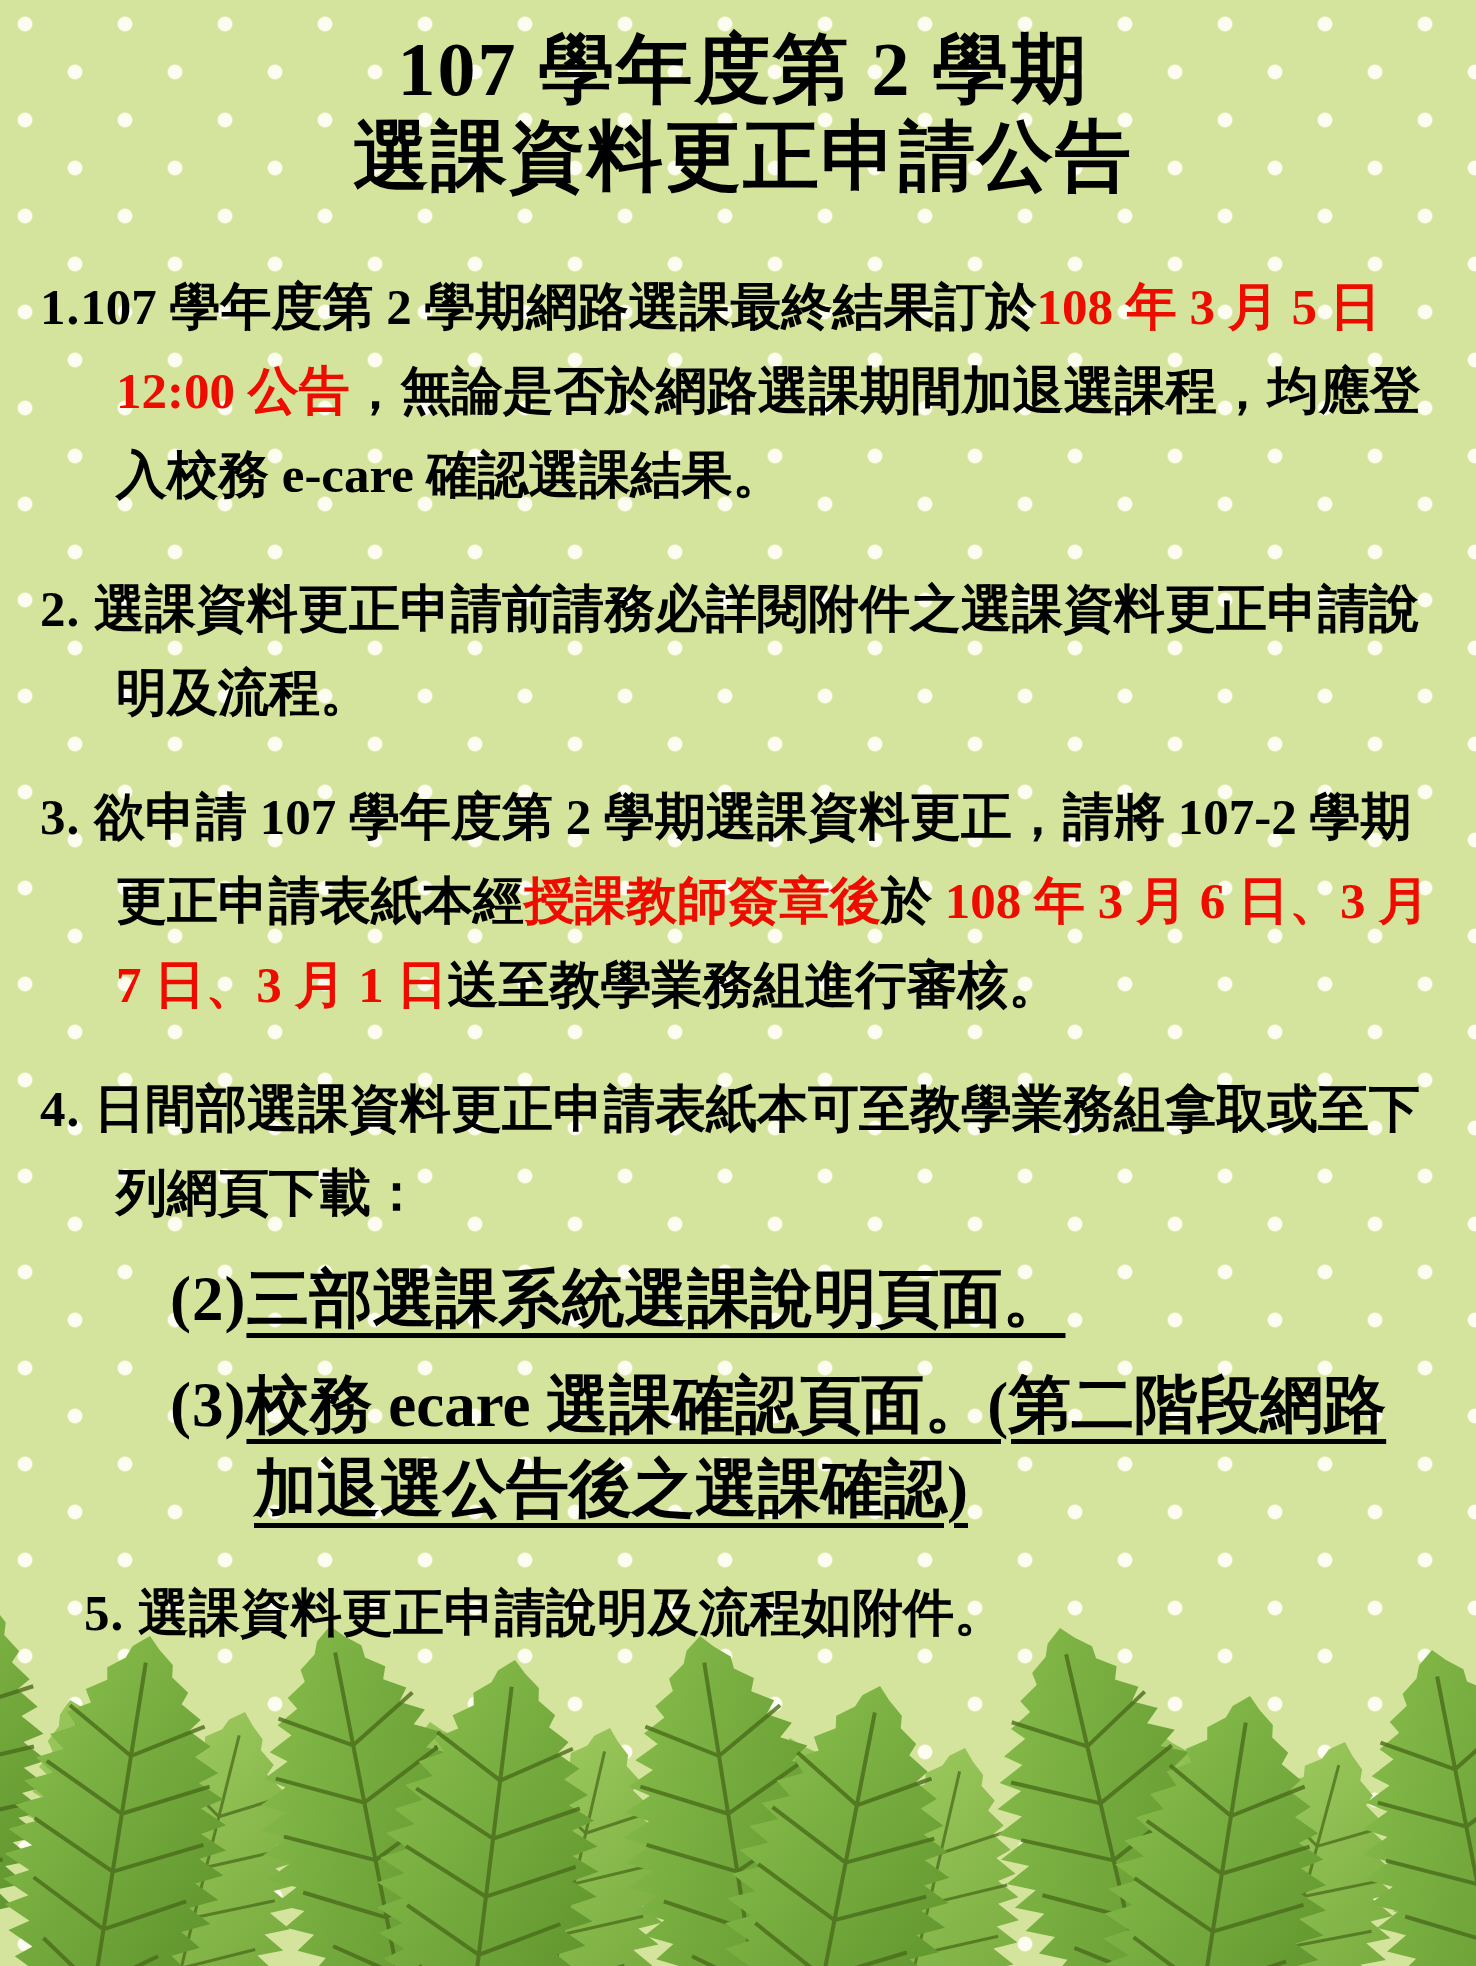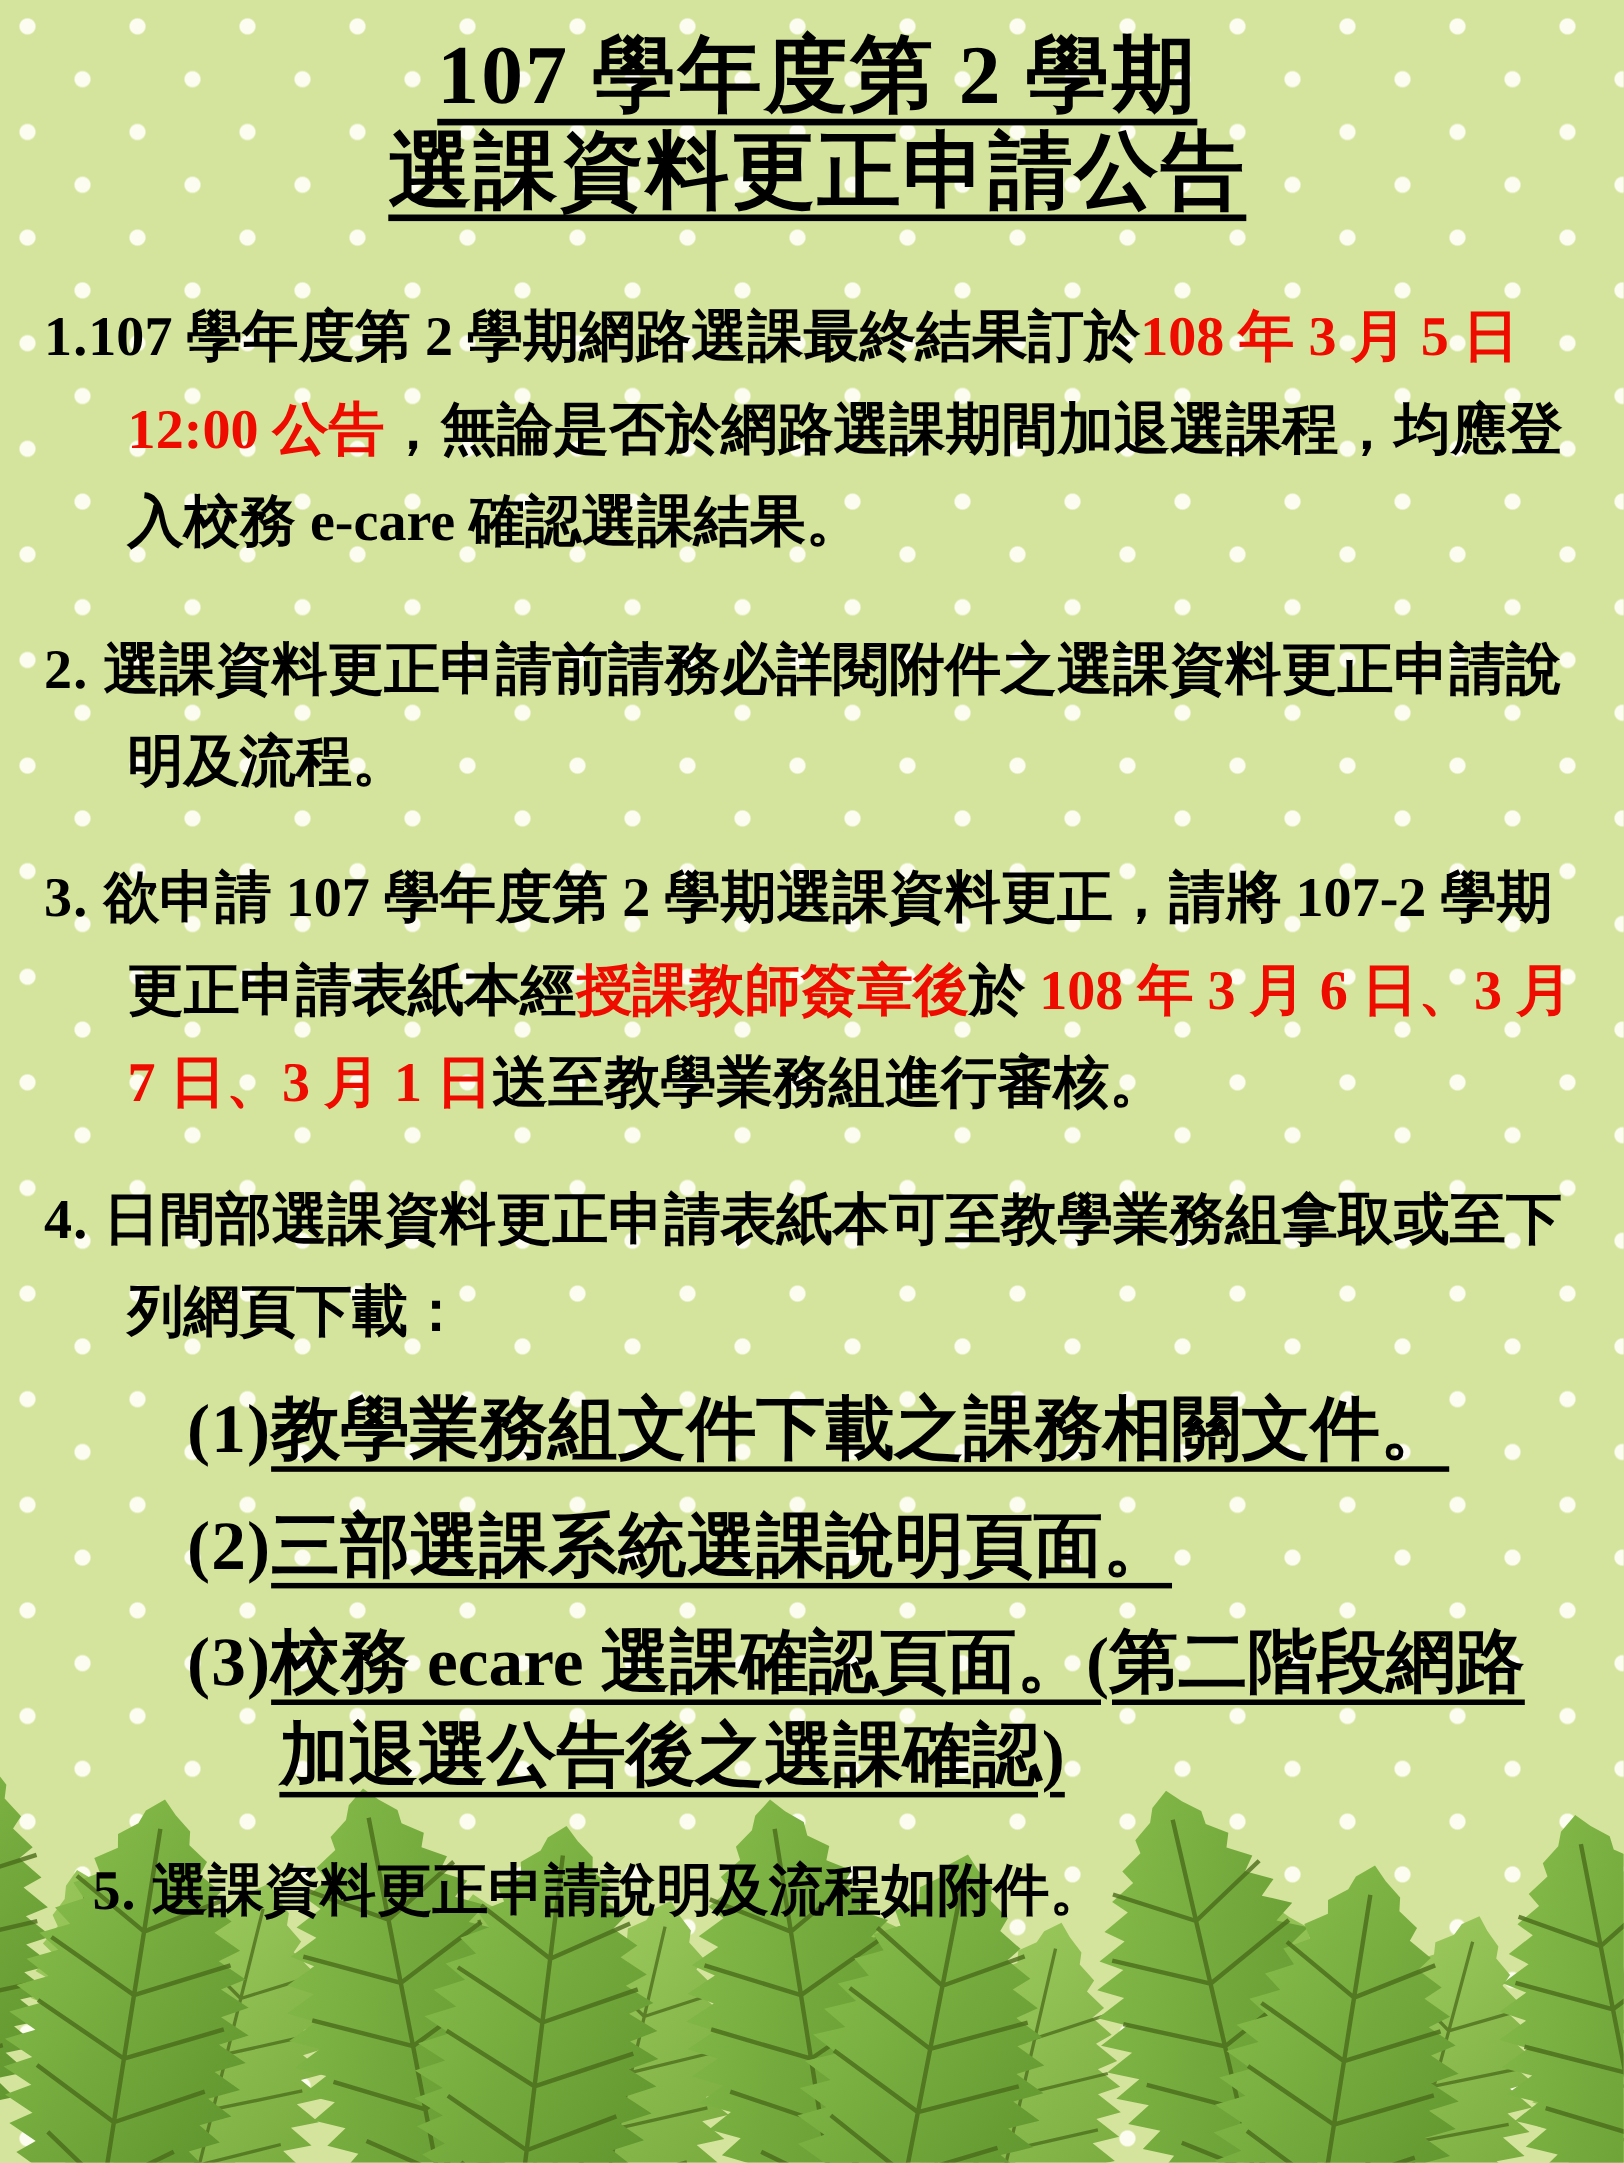--- a/index.html
+++ b/index.html
@@ -13,21 +13,21 @@
     background-position:0 0,50px 48px;
     font-family:"Liberation Serif","DejaVu Serif",serif;
     color:var(--ink,#000);
   }
   #leafband{position:absolute;left:0;top:0;width:1476px;height:1966px;z-index:1;pointer-events:none;}
   .content{position:absolute;left:0;top:0;right:0;z-index:2;padding:26px 30px 0 40px;font-weight:bold;}
   .trow{text-align:center;}
   .trow + .trow{margin-top:0;}
   .title{
     display:inline-block;font-size:76px;line-height:1.15;letter-spacing:2px;
-    text-decoration:underline;text-decoration-thickness:6px;text-underline-offset:14px;
+    text-decoration-thickness:6px;text-underline-offset:14px;
   }
   .item{font-size:51px;line-height:84px;padding-left:76px;text-indent:-76px;}
   .item1{margin-top:64px;} .item2{margin-top:50px;} .item3{margin-top:40px;}
   .item4{margin-top:40px;} .item5{margin-top:40px;margin-left:44px;}
   .sub{font-size:63px;line-height:84px;margin-top:22px;padding-left:214px;text-indent:-84px;}
   .red{color:var(--red,#ee0b00);}
   .ul{text-decoration:underline;text-decoration-thickness:5px;text-underline-offset:13px;}
   .num,.subnum{letter-spacing:1px;}
 </style>
 </head>
@@ -123,18 +123,17 @@
     <span class="title">107 學年度第 2 學期</span>
   </div>
   <div class="trow">
     <span class="title">選課資料更正申請公告</span>
   </div>
   <div id="items">
       <div class="item item1"><span class="num">1.</span><span class="seg">107 學年度第 2 學期網路選課最終結果訂於</span><span class="seg red">108 年 3 月 5 日 12:00 公告</span><span class="seg">，無論是否於網路選課期間加退選課程，均應登入校務 e-care 確認選課結果。</span></div>
       <div class="item item2"><span class="num">2. </span><span class="seg">選課資料更正申請前請務必詳閱附件之選課資料更正申請說明及流程。</span></div>
       <div class="item item3"><span class="num">3. </span><span class="seg">欲申請 107 學年度第 2 學期選課資料更正，請將 107-2 學期更正申請表紙本經</span><span class="seg red">授課教師簽章後</span><span class="seg">於</span><span class="seg red"> 108 年 3 月 6 日、3 月 7 日、3 月 1 日</span><span class="seg">送至教學業務組進行審核。</span></div>
       <div class="item item4"><span class="num">4. </span><span class="seg">日間部選課資料更正申請表紙本可至教學業務組拿取或至下列網頁下載：</span></div>
-      <div class="sub"><span class="subnum">(1)</span><span class="subtext ul">教學業務組文件下載之課務相關文件。</span></div>
       <div class="sub"><span class="subnum">(2)</span><span class="subtext ul">三部選課系統選課說明頁面。</span></div>
       <div class="sub"><span class="subnum">(3)</span><span class="subtext ul">校務 ecare 選課確認頁面。(第二階段網路加退選公告後之選課確認)</span></div>
       <div class="item item5"><span class="num">5. </span><span class="seg">選課資料更正申請說明及流程如附件。</span></div>
     </div>
 </div>
 
 </body></html>

